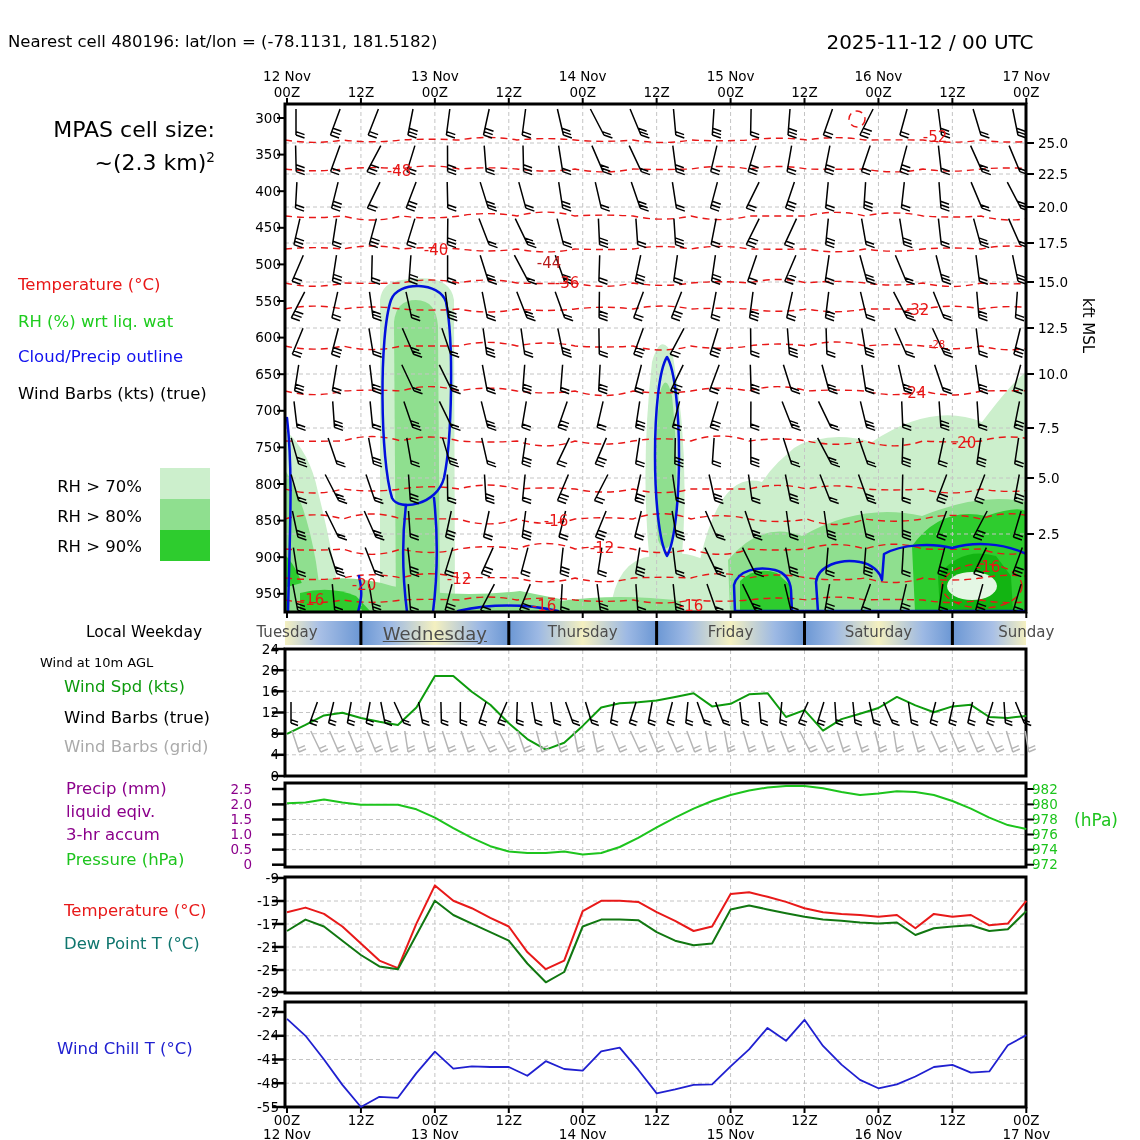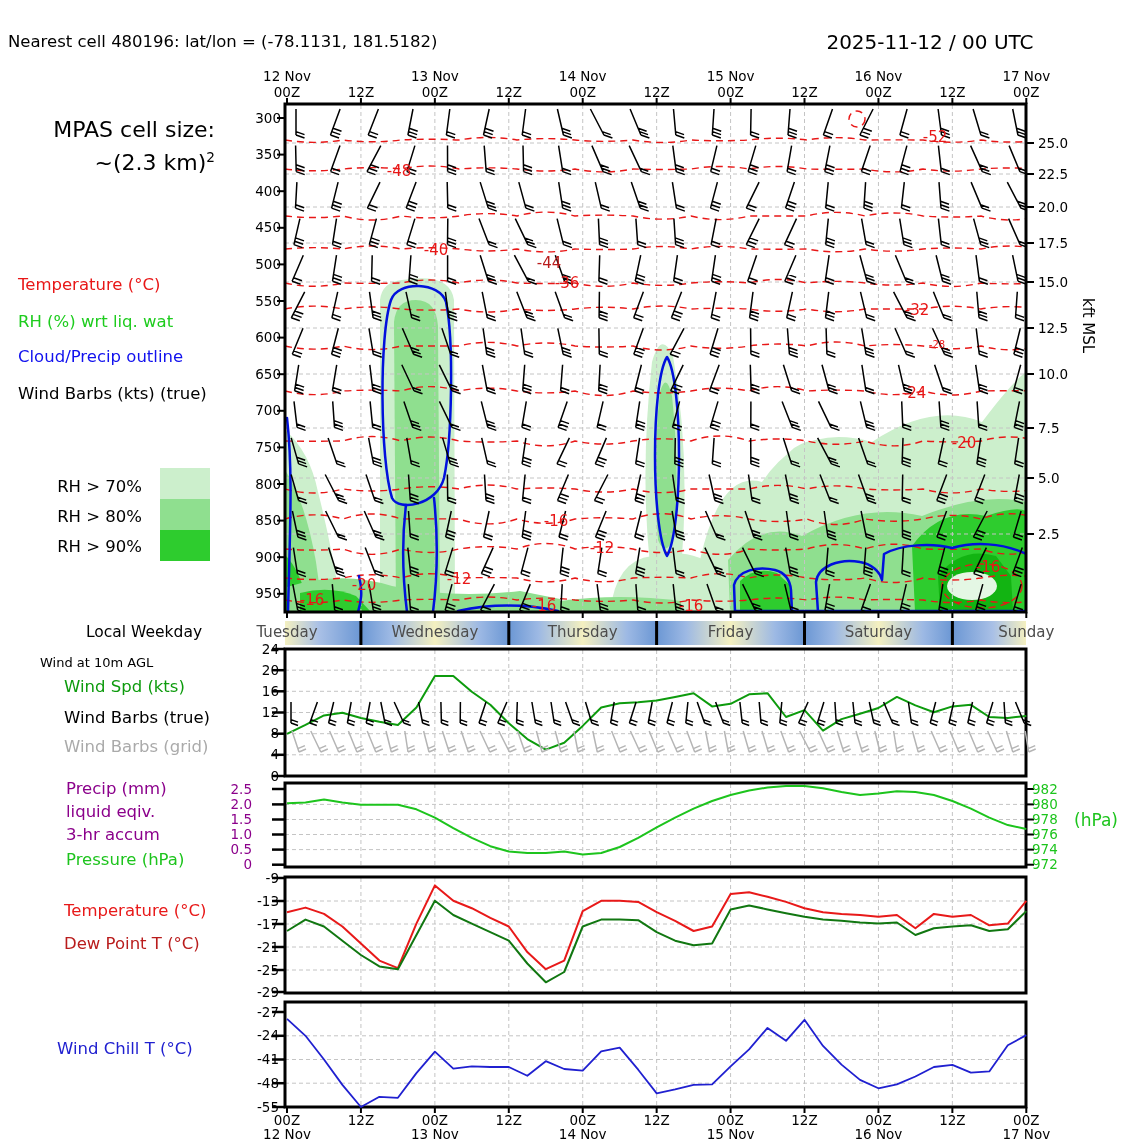--- a/index.html
+++ b/index.html
@@ -316,26 +316,26 @@
 <div class="lbl" style="left:64px;top:678px;font-size:16.5px;color:#0d9b0d;">Wind Spd (kts)</div>
 <div class="lbl" style="left:64px;top:709px;font-size:16.5px;">Wind Barbs (true)</div>
 <div class="lbl" style="left:64px;top:738px;font-size:16.5px;color:#aaa;">Wind Barbs (grid)</div>
 
 <div class="lbl" style="left:66px;top:780px;font-size:16.5px;color:#8b008b;">Precip (mm)</div>
 <div class="lbl" style="left:66px;top:803px;font-size:16.5px;color:#8b008b;">liquid eqiv.</div>
 <div class="lbl" style="left:66px;top:826px;font-size:16.5px;color:#8b008b;">3-hr accum</div>
 <div class="lbl" style="left:66px;top:851px;font-size:16.5px;color:#1dc41d;">Pressure (hPa)</div>
 
 <div class="lbl" style="left:64px;top:902px;font-size:16.5px;color:#e81919;">Temperature (°C)</div>
-<div class="lbl" style="left:64px;top:935px;font-size:16.5px;color:#b91c1c;">Dew Point T (°C)</div>
+<div class="lbl" style="left:64px;top:935px;font-size:16.5px;color:#0f766e;">Dew Point T (°C)</div>
 
 <div class="lbl" style="left:57px;top:1040px;font-size:16.5px;color:#2020d0;">Wind Chill T (°C)</div>
 
 <div class="lbl" style="font-size: 15px; top: 624.75px; left: 227px; width: 120px; text-align: center; color: rgb(77, 77, 77);">Tuesday</div>
-    <div class="lbl" style="font-size: 15px; top: 624.75px; left: 374.86px; width: 120px; text-align: center; color: rgb(77, 77, 77);">Wednesday</div>
+    <div class="lbl" style="font-size: 18px; top: 624.75px; left: 374.86px; width: 120px; text-align: center; color: rgb(77, 77, 77); text-decoration: underline;">Wednesday</div>
     <div class="lbl" style="font-size: 15px; top: 624.75px; left: 522.72px; width: 120px; text-align: center; color: rgb(77, 77, 77);">Thursday</div>
     <div class="lbl" style="font-size: 15px; top: 624.75px; left: 670.58px; width: 120px; text-align: center; color: rgb(77, 77, 77);">Friday</div>
     <div class="lbl" style="font-size: 15px; top: 624.75px; left: 818.44px; width: 120px; text-align: center; color: rgb(77, 77, 77);">Saturday</div>
     <div class="lbl" style="font-size: 15px; top: 624.75px; left: 966.3px; width: 120px; text-align: center; color: rgb(77, 77, 77);">Sunday</div>
     <div class="lbl" style="font-size: 13.5px; top: 68.575px; left: 227px; width: 120px; text-align: center;">12 Nov</div>
     <div class="lbl" style="font-size: 13.5px; top: 68.575px; left: 374.86px; width: 120px; text-align: center;">13 Nov</div>
     <div class="lbl" style="font-size: 13.5px; top: 68.575px; left: 522.72px; width: 120px; text-align: center;">14 Nov</div>
     <div class="lbl" style="font-size: 13.5px; top: 68.575px; left: 670.58px; width: 120px; text-align: center;">15 Nov</div>
     <div class="lbl" style="font-size: 13.5px; top: 68.575px; left: 818.44px; width: 120px; text-align: center;">16 Nov</div>
     <div class="lbl" style="font-size: 13.5px; top: 68.575px; left: 966.3px; width: 120px; text-align: center;">17 Nov</div>

